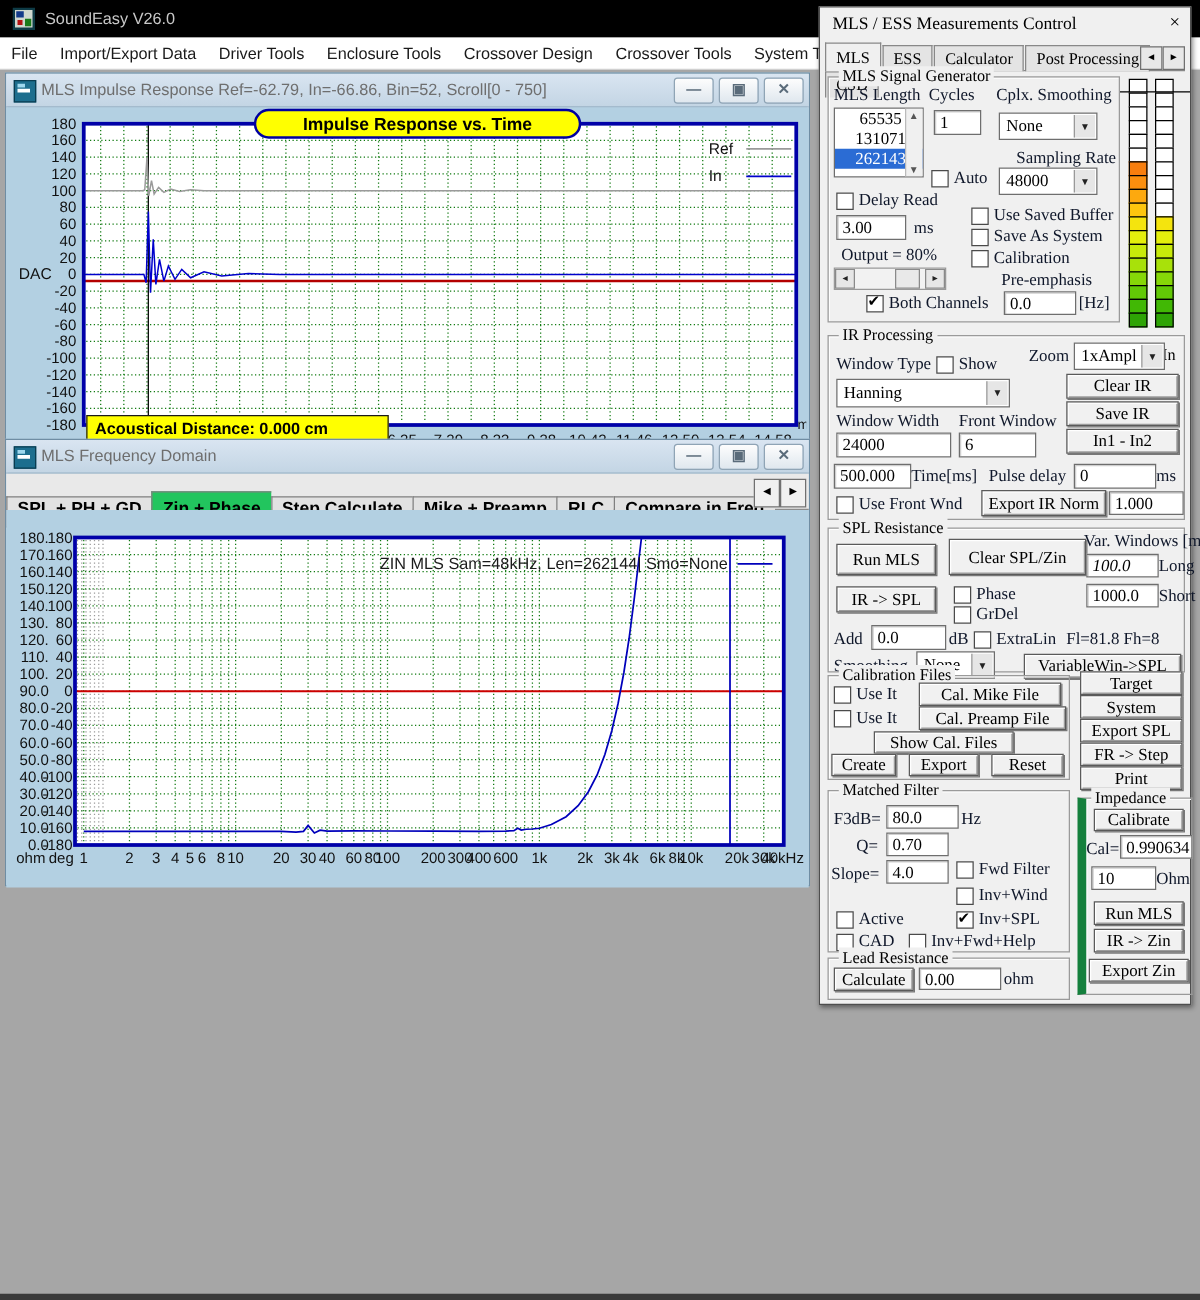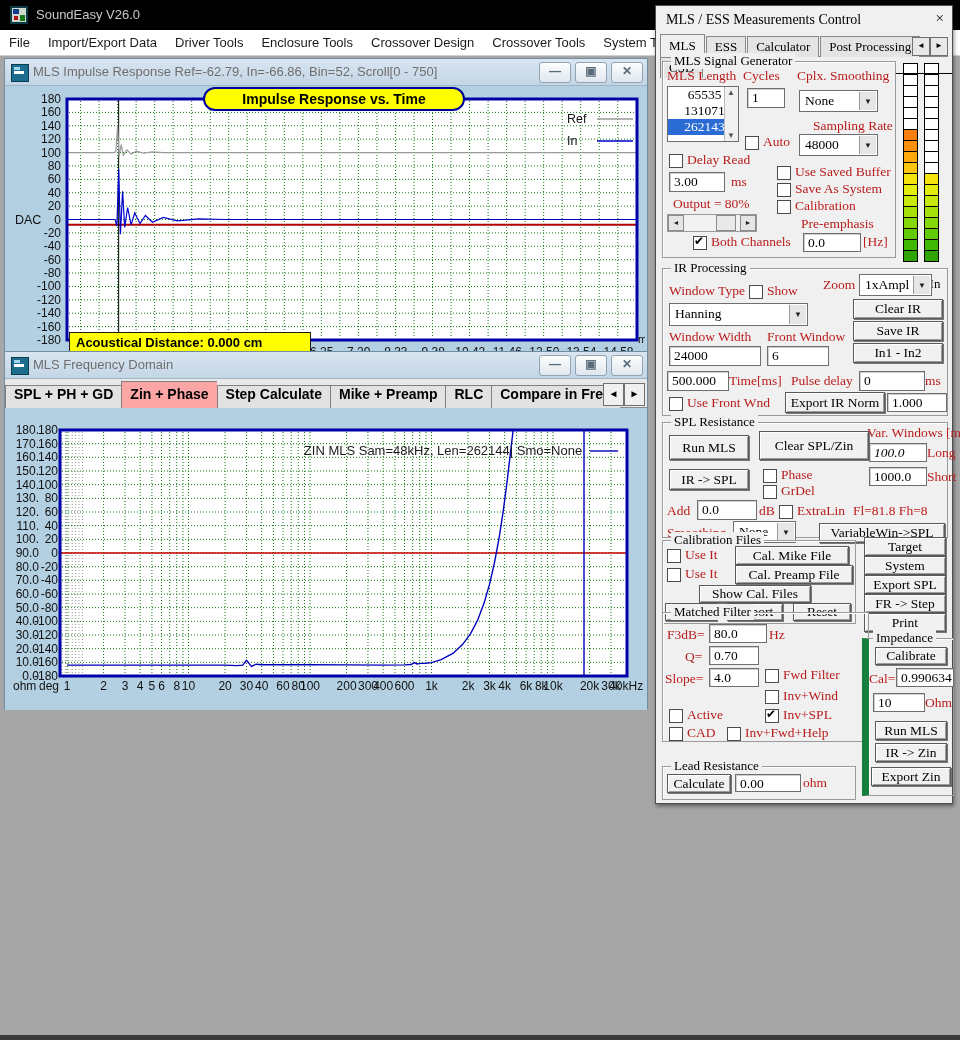--- a/index.html
+++ b/index.html
@@ -33,40 +33,40 @@
         font:bold 13px "Liberation Sans",sans-serif;line-height:19px;padding-left:6px;color:#000;}
   .hscroll{position:absolute;left:1px;right:1px;top:292px;height:19px;background:#f1f1f1;border-top:1px solid #d9d9d9;}
   .sb-btn{position:absolute;top:0;width:19px;height:19px;color:#505050;font-size:13px;text-align:center;line-height:18px;}
   .sb-thumb{position:absolute;left:21px;top:2px;width:44px;height:15px;background:#c9c9c9;}
 
   
   #freq-tabstrip{position:relative;height:28px;background:#e9e9e9;border-bottom:1px solid #8c8c8c;}
   .ftab{display:inline-block;margin-top:3px;padding:0 8px;height:23px;line-height:23px;background:#e2e2e2;
         border:1px solid #808080;border-right-width:0;font:bold 14px "Liberation Sans",sans-serif;color:#000;}
   .ftab:last-of-type{border-right-width:1px;}
-  .ftab.active{background:#fca5a5;margin-top:2px;height:26px;line-height:25px;border-bottom:1px solid #f8f8f8;}
+  .ftab.active{background:#22c55e;margin-top:14px;height:26px;line-height:25px;border-bottom:1px solid #f8f8f8;}
   .ftab-arrows{position:absolute;right:2px;top:4px;display:flex;}
   .ftab-arrow{width:19px;height:21px;background:#f0f0f0;border:1px solid #707070;text-align:center;line-height:20px;font-size:10px;color:#000;}
 
   
   #panel{position:absolute;left:655px;top:5px;width:296px;height:797px;background:#f0f0f0;border:1px solid #4e4e4e;
          box-shadow:1px 2px 4px rgba(0,0,0,.45);font-family:"Liberation Serif",serif;}
   #panel-title{position:absolute;left:10px;top:6px;font-size:14px;color:#000;}
   #panel-close{position:absolute;right:8px;top:4px;font-size:15px;color:#000;}
   #panel-tabs{position:absolute;left:4px;top:28px;right:4px;height:22px;border-bottom:1px solid #888;}
   .ptab{display:inline-block;padding:0 8px;height:20px;line-height:20px;border:1px solid #888;border-bottom:none;
         background:#e4e4e4;font-size:13px;margin-right:1px;overflow:hidden;vertical-align:bottom;}
   .ptab.active{background:#f0f0f0;height:22px;line-height:22px;position:relative;top:0;}
   .ptab.clip{max-width:26px;white-space:nowrap;}
   .ptab-arrows{position:absolute;right:0;top:3px;display:flex;}
   .ptab-arrow{width:16px;height:17px;background:#e8e8e8;border:1px solid #707070;font-size:8px;text-align:center;line-height:16px;}
 
   .grp{position:absolute;border:1px solid #9a9a9a;box-shadow:1px 1px 0 #fdfdfd inset;}
   .glabel{position:absolute;top:-9px;left:8px;background:#f0f0f0;padding:0 3px;font-size:13px;color:#000;white-space:nowrap;}
-  .lbl{position:absolute;font-size:13.5px;color:#b91c1c;white-space:nowrap;}
+  .lbl{position:absolute;font-size:13.5px;color:#0f172a;white-space:nowrap;}
   .inp{position:absolute;background:#fff;border:1px solid #6e6e6e;box-shadow:inset 1px 1px 0 #cfcfcf;
        font-size:13.5px;padding:1px 0 0 4px;color:#000;overflow:hidden;white-space:nowrap;}
   .btn{position:absolute;background:#f1f1f1;border:1px solid #5a5a5a;box-shadow:inset 1px 1px 0 #ffffff,inset -1px -1px 0 #9c9c9c,1px 1px 0 #777;
        font-family:"Liberation Serif",serif;font-size:13.5px;text-align:center;color:#000;overflow:hidden;white-space:nowrap;}
   .cb{position:absolute;width:12px;height:12px;background:#fff;border:1px solid #4a4a4a;}
   .cb.checked::after{content:"✔";position:absolute;left:0px;top:-3px;font-size:12px;color:#000;}
   .dd{position:absolute;background:#fff;border:1px solid #6e6e6e;font-size:13.5px;padding:2px 0 0 5px;color:#000;}
   .dd::after{content:"▼";position:absolute;right:1px;top:1px;bottom:1px;width:16px;background:#e6e6e6;border-left:1px solid #999;
              font-size:8px;color:#222;text-align:center;padding-top:5px;}
   .listbox{position:absolute;background:#fff;border:1px solid #6e6e6e;font-size:13.5px;}
@@ -549,21 +549,21 @@
     </div>
 
     <div id="side-buttons">
         <div class="btn" style="left: 208px; top: 531px; width: 80px; height: 17px; line-height: 17px;">Target</div>
         <div class="btn" style="left: 208px; top: 550px; width: 80px; height: 17px; line-height: 17px;">System</div>
         <div class="btn" style="left: 208px; top: 569px; width: 80px; height: 17px; line-height: 17px;">Export SPL</div>
         <div class="btn" style="left: 208px; top: 588px; width: 80px; height: 17px; line-height: 17px;">FR -&gt; Step</div>
         <div class="btn" style="left: 208px; top: 607px; width: 80px; height: 17px; line-height: 17px;">Print</div>
       </div>
 
-    <div class="grp" style="left:6px;top:606px;width:192px;height:128px;padding-left:13px;">
+    <div class="grp" style="left:6px;top:626px;width:192px;height:128px;">
       <span class="glabel">Matched Filter</span>
       <span class="lbl" style="left:4px;top:14px;">F3dB=</span>
       <div class="inp" style="left:46px;top:11px;width:52px;height:16px;">80.0</div>
       <span class="lbl" style="left:106px;top:14px;">Hz</span>
       <span class="lbl" style="left:22px;top:36px;">Q=</span>
       <div class="inp" style="left:46px;top:33px;width:44px;height:16px;">0.70</div>
       <span class="lbl" style="left:2px;top:58px;">Slope=</span>
       <div class="inp" style="left:46px;top:55px;width:44px;height:16px;">4.0</div>
       <span class="cb" style="left:102px;top:56px;"></span>
       <span class="lbl" style="left:120px;top:54px;">Fwd Filter</span>

